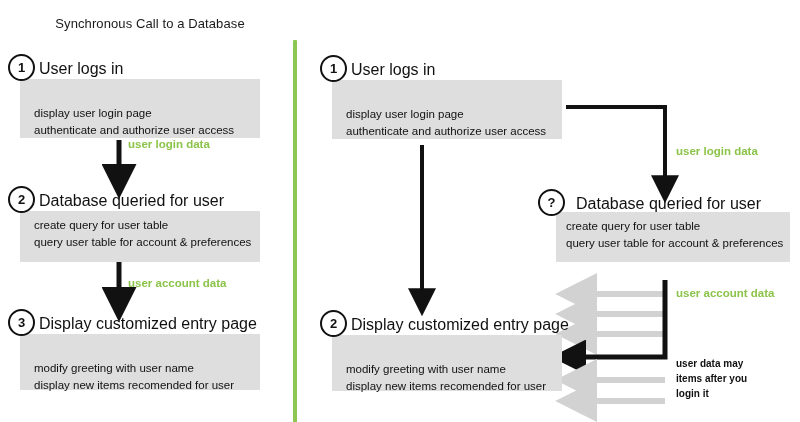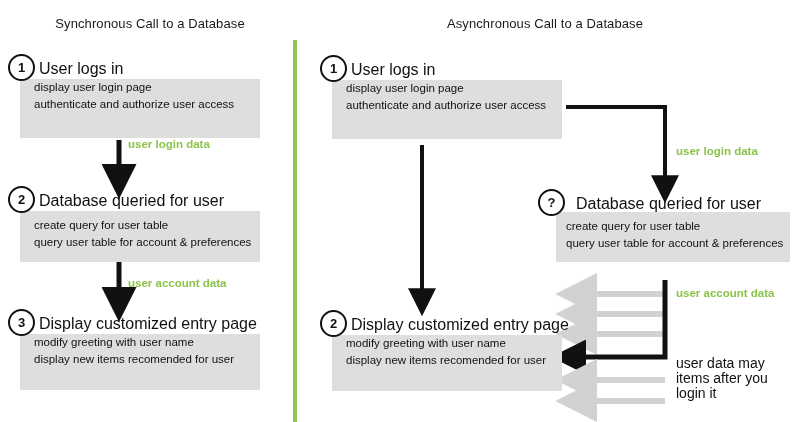--- a/index.html
+++ b/index.html
@@ -28,43 +28,42 @@
     z-index:4;
   }
 
   .step-heading{
     position:absolute;font-size:16px;color:#111;font-weight:400;
     white-space:nowrap;z-index:3;
   }
 
   .gray-box{
     position:absolute;background:#dedede;box-sizing:border-box;
-    padding:0 0 9px 14px;z-index:2;
+    padding:26px 0 9px 14px;z-index:2;
   }
   .gray-box .line{
     font-size:11.5px;color:#111;line-height:17px;white-space:nowrap;
   }
 
   .flow-label{
     position:absolute;font-size:11.5px;font-weight:700;color:#8cc34a;
     white-space:nowrap;z-index:5;
   }
   .note{
-    position:absolute;font-size:14px;font-weight:400;color:#111;
+    position:absolute;font-size:10px;font-weight:700;color:#111;
     line-height:15px;white-space:nowrap;z-index:5;
   }
   svg.arrow-layer{position:absolute;left:0;top:0;width:800px;height:422px;overflow:visible;pointer-events:none;}
 </style>
 </head>
 <body>
 
 <div class="stage">
 
   <div class="panel-title abs" style="left:20px;top:4px;width:260px;">Synchronous Call to a Database</div>
-  <div class="panel-title abs" style="left:415px;top:4px;width:260px;">Asynchronous Call to a Database</div>
 
   <div class="divider" style="left:293px;top:28px;height:388px;"></div>
 
   <svg class="arrow-layer" viewBox="0 0 800 422">
     <defs>
       <marker id="headBlack" markerWidth="7" markerHeight="7" refX="1.2" refY="3.5" orient="auto" markerUnits="strokeWidth">
         <path d="M0,0 L7,3.5 L0,7 z" fill="#111111"></path>
       </marker>
       <marker id="headGray" markerWidth="7" markerHeight="7" refX="1.2" refY="3.5" orient="auto" markerUnits="strokeWidth">
         <path d="M0,0 L7,3.5 L0,7 z" fill="#d2d2d2"></path>

